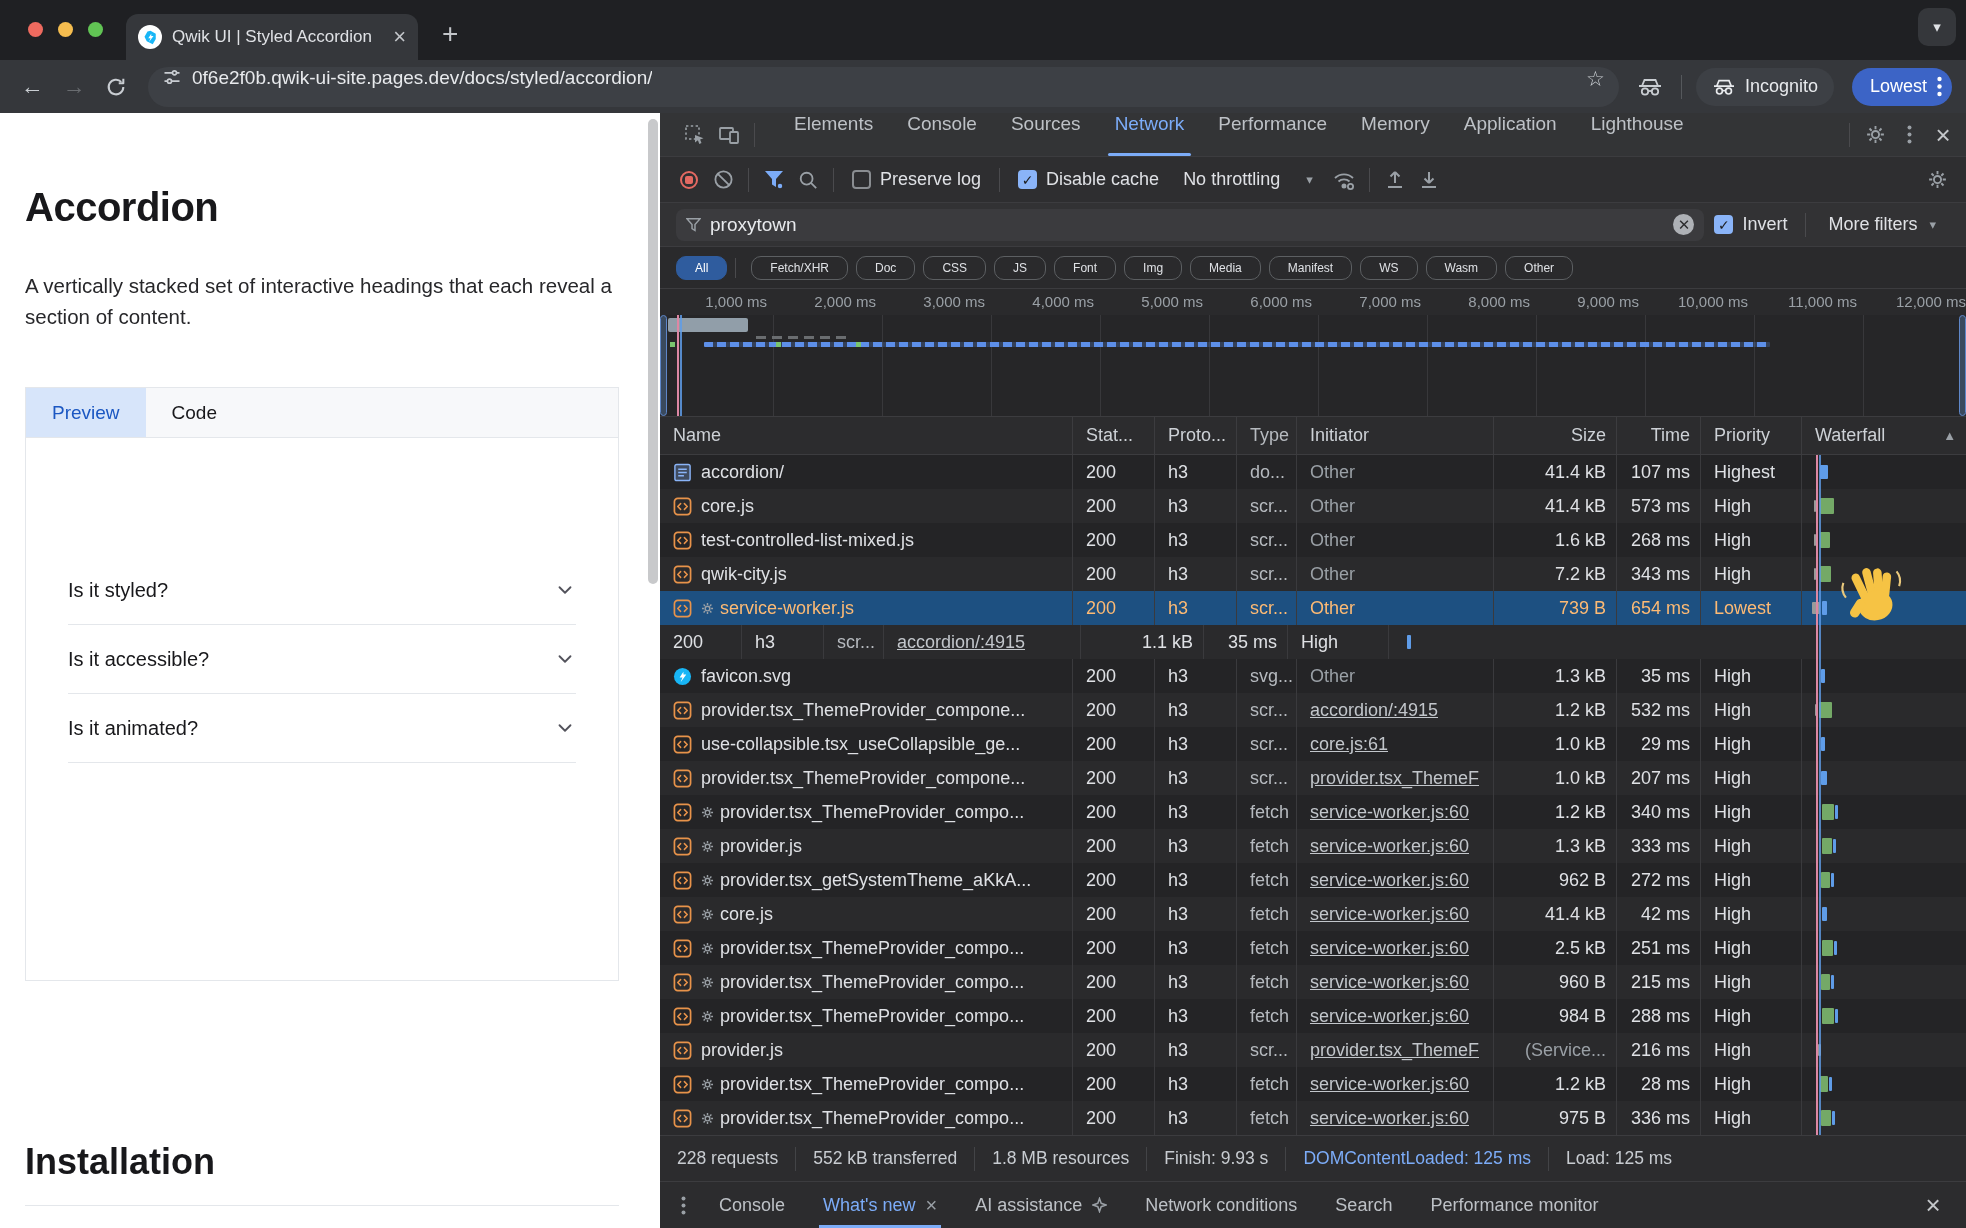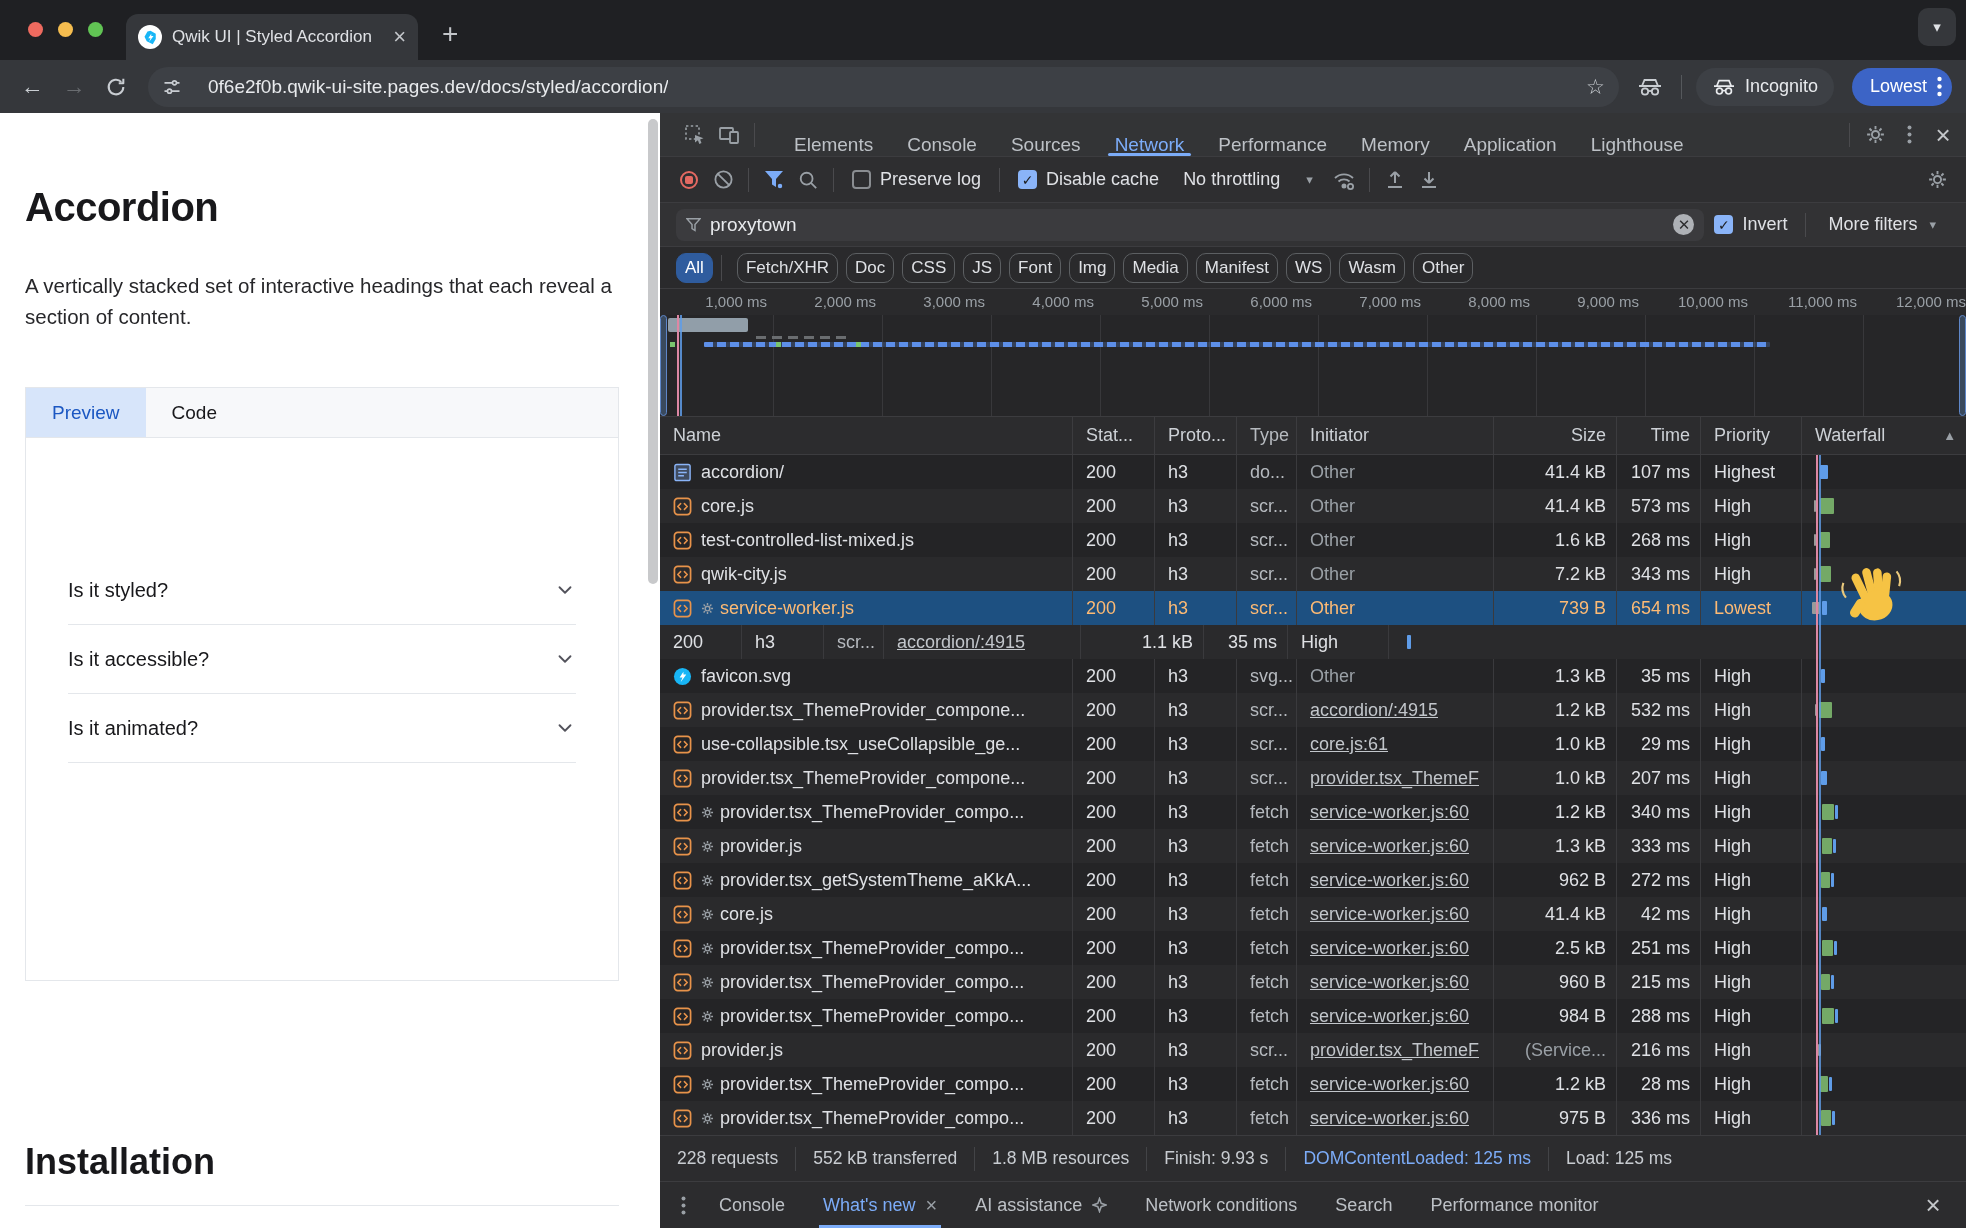--- a/index.html
+++ b/index.html
@@ -19,21 +19,21 @@
   .l-red{background:#ee6a5f}.l-yellow{background:#f5bd4f}.l-green{background:#61c454}
   .tab{position:absolute;left:126px;top:14px;width:292px;height:46px;background:#35373b;border-radius:12px 12px 0 0;display:flex;align-items:center;padding:0 12px;gap:10px}
   .favicon{width:24px;height:24px;border-radius:50%;background:#fff;display:flex;align-items:center;justify-content:center;flex:none}
   .tab-title{color:#dfe1e5;font-size:17px;white-space:nowrap;overflow:hidden;width:200px}
   .tab-close{color:#c3c6ca;font-size:22px;line-height:1;margin-left:auto}
   .newtab{position:absolute;left:442px;top:18px;color:#c3c6ca;font-size:28px;font-weight:300}
   .tabsearch{position:absolute;right:10px;top:8px;width:38px;height:38px;border-radius:10px;background:#35373b;color:#dfe1e5;display:flex;align-items:center;justify-content:center;font-size:15px}
   .navbar{height:53px;background:#35373b;display:flex;align-items:center;padding:0 14px;gap:6px}
   .nav-ic{width:36px;height:36px;display:flex;align-items:center;justify-content:center;color:#c9cdd2;font-size:23px;flex:none}
   .nav-ic.disabled{color:#696c70}
-  .urlbar{flex:1;height:40px;margin:0 8px;background:#3d4045;border-radius:20px;display:flex;align-items:center;padding:0 14px;gap:26px;min-width:0}
+  .urlbar{flex:1;height:40px;margin:0 8px;background:#3d4045;border-radius:20px;display:flex;align-items:flex-start;padding:0 14px;gap:10px;min-width:0}
   .url-text{color:#e8eaed;font-size:19px;white-space:nowrap;overflow:hidden}
   .url-star{margin-left:auto;color:#c9cdd2;font-size:21px}
   .inc-ic{color:#c9cdd2;margin:0 4px}
   .vdiv{width:1px;height:24px;background:#55585c;margin:0 8px;flex:none}
   .inc-pill{height:38px;border-radius:19px;background:#3d4045;display:flex;align-items:center;gap:9px;padding:0 16px;color:#e8eaed;font-size:18px;flex:none}
   .err-pill{height:38px;border-radius:19px;background:var(--err);display:flex;align-items:center;gap:10px;padding:0 10px 0 18px;color:#fff;font-size:18px;margin-left:12px;flex:none}
 
   
   .main{display:flex;height:1115px}
   .page{position:relative;width:660px;background:#fff;overflow:hidden}
@@ -51,21 +51,21 @@
   .pg-scroll{position:absolute;top:0;right:0;width:14px;height:100%;background:#fff}
   .pg-thumb{position:absolute;top:6px;right:2px;width:10px;height:465px;border-radius:5px;background:#c8c9cb}
 
   
   .devtools{width:1306px;background:#282828;color:#dfe1e5;font-size:18px;display:flex;flex-direction:column}
   .icbtn{display:flex;align-items:center;justify-content:center;width:34px;height:34px;flex:none;color:#9aa0a6}
   .dt-sep{width:1px;height:24px;background:#4a4a4d;margin:0 8px;flex:none}
 
   .dt-tabbar{height:44px;background:#333436;display:flex;align-items:center;padding-left:18px;border-bottom:1px solid #3c3c3f;flex:none}
   .dt-tabs{display:flex;height:100%;margin-left:14px}
-  .dt-tab{position:relative;display:flex;align-items:flex-end;padding:0 17px;font-size:19px;color:#bdc1c6}
+  .dt-tab{position:relative;display:flex;align-items:flex-start;padding:0 17px;font-size:19px;color:#bdc1c6}
   .dt-tab.active{color:var(--accent)}
   .dt-tab.active::after{content:"";position:absolute;left:10px;right:10px;bottom:0;height:3px;border-radius:2px;background:var(--accent)}
   .dt-tabbar-right{margin-left:auto;display:flex;align-items:center;padding-right:6px}
   .xglyph{font-size:26px;line-height:1;color:#c4c7ca}
 
   .dt-toolbar{height:46px;background:#2e2e30;display:flex;align-items:center;padding:0 12px;border-bottom:1px solid #3c3c3f;flex:none}
   .rec{width:18px;height:18px;border-radius:50%;border:2.5px solid var(--rec);display:flex;align-items:center;justify-content:center}
   .rec i{display:block;width:8px;height:8px;border-radius:2px;background:var(--rec)}
   .chk{display:flex;align-items:center;gap:9px;margin:0 10px;flex:none}
   .box{width:19px;height:19px;border-radius:4px;border:2px solid #8a8d91;display:flex;align-items:center;justify-content:center;font-size:14px;color:transparent}
@@ -75,21 +75,21 @@
   .dd{color:#9aa0a6;font-size:13px}
   .spacer{flex:1}
 
   .dt-filterrow{height:44px;background:#323234;display:flex;align-items:center;padding:0 16px;border-bottom:1px solid #3c3c3f;flex:none}
   .filter-input{flex:1;height:32px;background:#3b3b3e;border-radius:8px;display:flex;align-items:center;padding:0 10px;gap:9px;min-width:0}
   .filter-input input{flex:1;background:transparent;border:0;outline:0;color:#e8eaed;font-size:19px;font-family:inherit}
   .filter-clear{width:21px;height:21px;border-radius:50%;background:#aeb1b6;color:#2c2c2e;display:flex;align-items:center;justify-content:center;font-size:15px;font-weight:700;flex:none}
   .morefilters{display:flex;align-items:center;gap:12px;margin:0 14px;color:#dfe1e5}
 
   .dt-chips{height:42px;background:#2a2a2c;display:flex;align-items:center;gap:8px;padding:0 16px;border-bottom:1px solid #3c3c3f;flex:none}
-  .chip{border:1px solid #5c5f62;border-radius:10px;padding:4px 8px;font-size:17px;color:#dfe1e5;background:transparent}
+  .chip{border:1px solid #5c5f62;border-radius:10px;padding:4px 18px;font-size:12px;color:#dfe1e5;background:transparent}
   .chip.active{background:var(--chip-active);border-color:var(--chip-active);color:#fff;position:relative;margin-right:16px}
   .chip.active::before{content:"";position:absolute;right:-10px;top:1px;bottom:1px;width:1px;background:#4a4a4d}
 
   .dt-overview{height:128px;background:#2a2a2c;border-bottom:1px solid #3c3c3f;position:relative;flex:none;overflow:hidden}
   .ruler{height:26px;display:flex;padding-left:5px}
   .tick{width:109px;flex:none;text-align:right;padding-right:7px;font-size:15px;color:#9aa0a6;line-height:26px;white-space:nowrap;overflow:hidden}
   .ovgraph{position:absolute;left:0;top:26px;right:0;bottom:0;background:#262628}
   .gridrow{position:absolute;inset:0;display:flex;padding-left:5px}
   .gcell{width:109px;flex:none;border-right:1px solid #38383b;height:100%}
   .ov-block{position:absolute;left:8px;top:3px;width:80px;height:14px;background:#97a4b0;border-radius:2px;opacity:.95}

